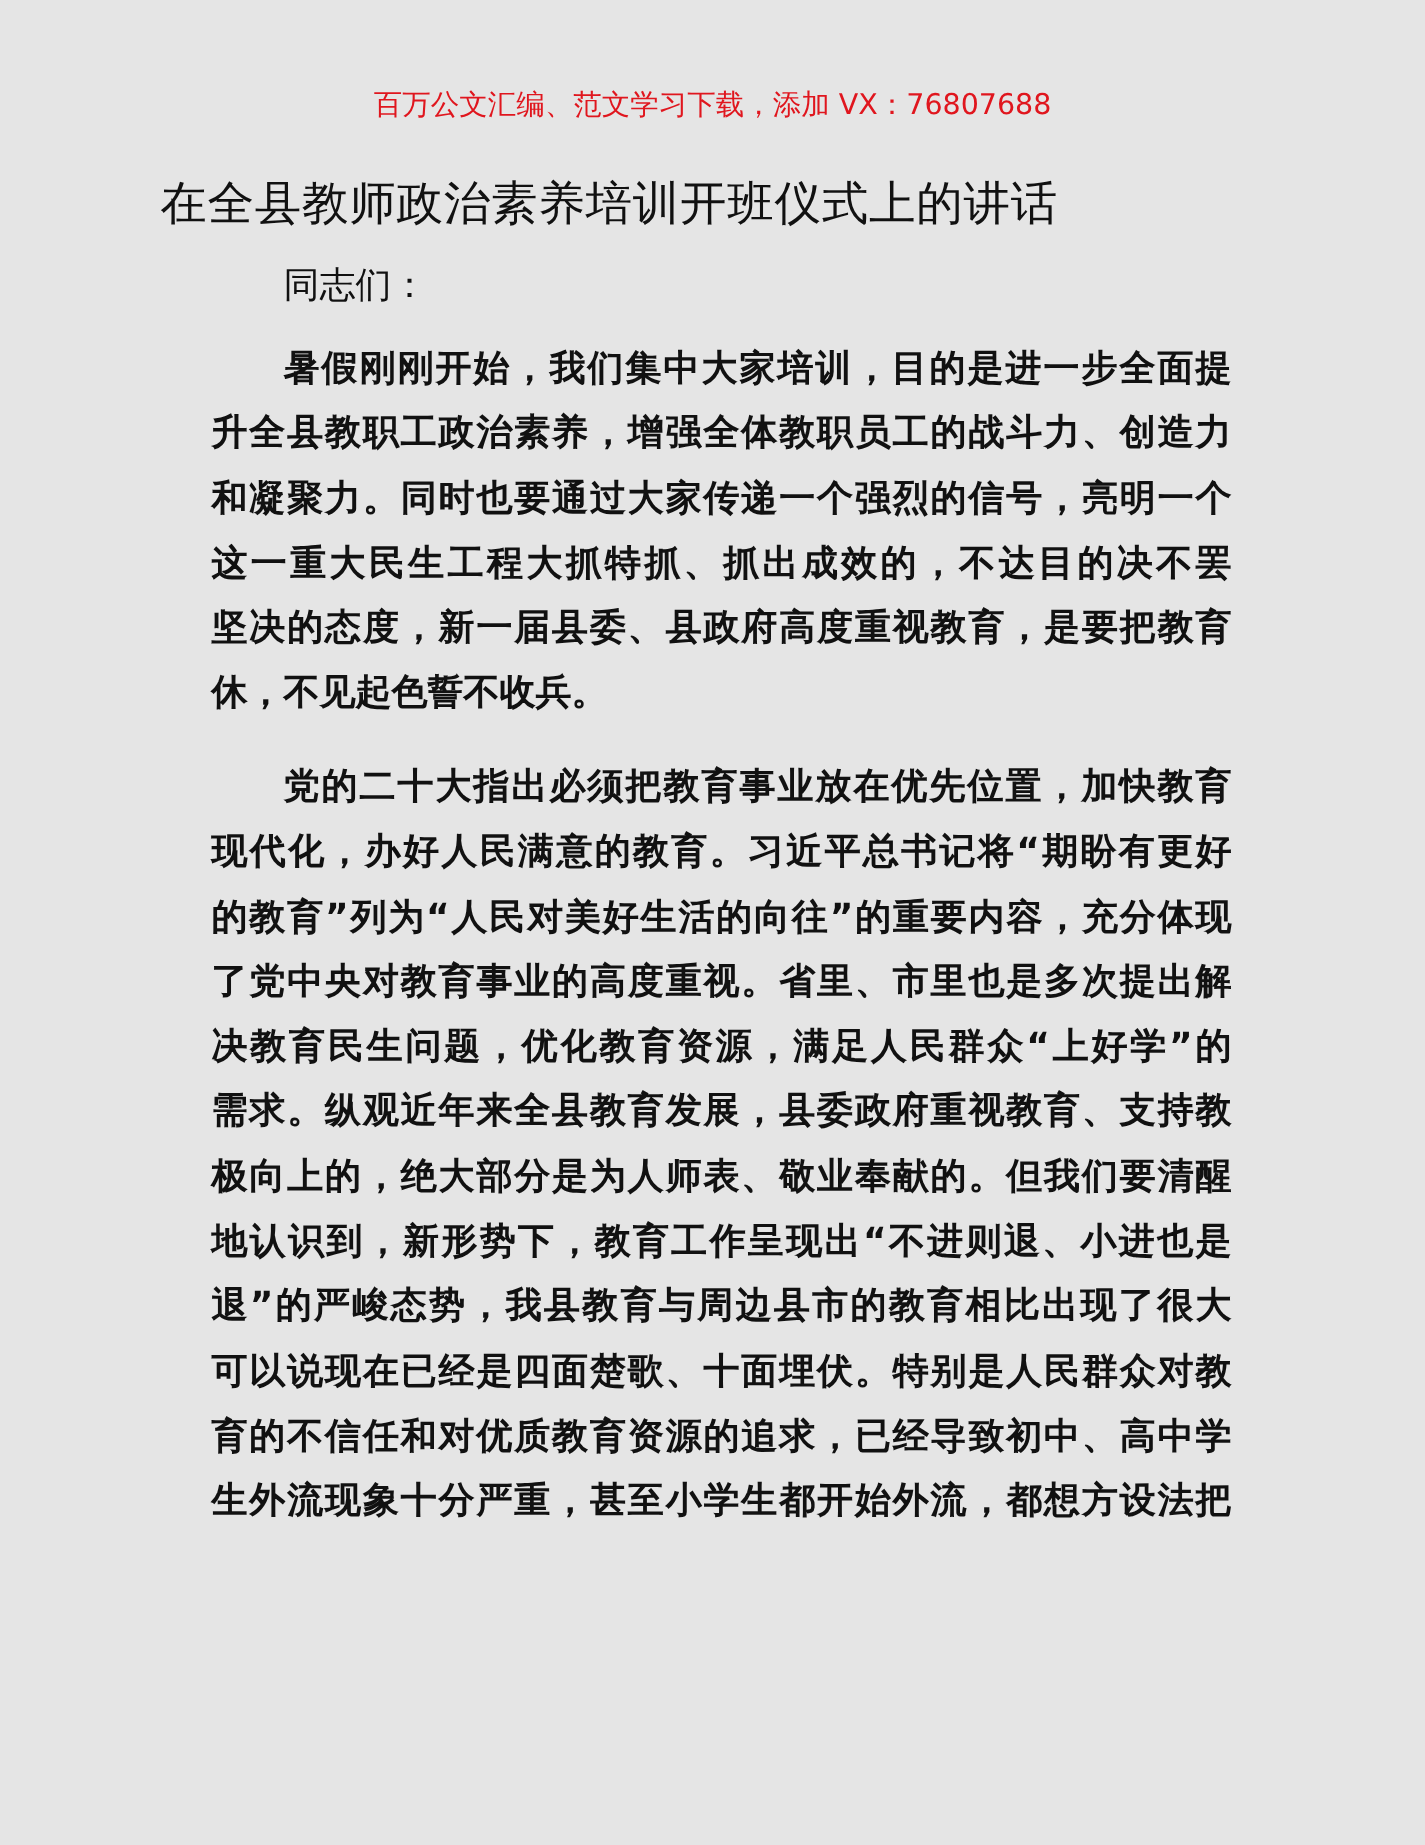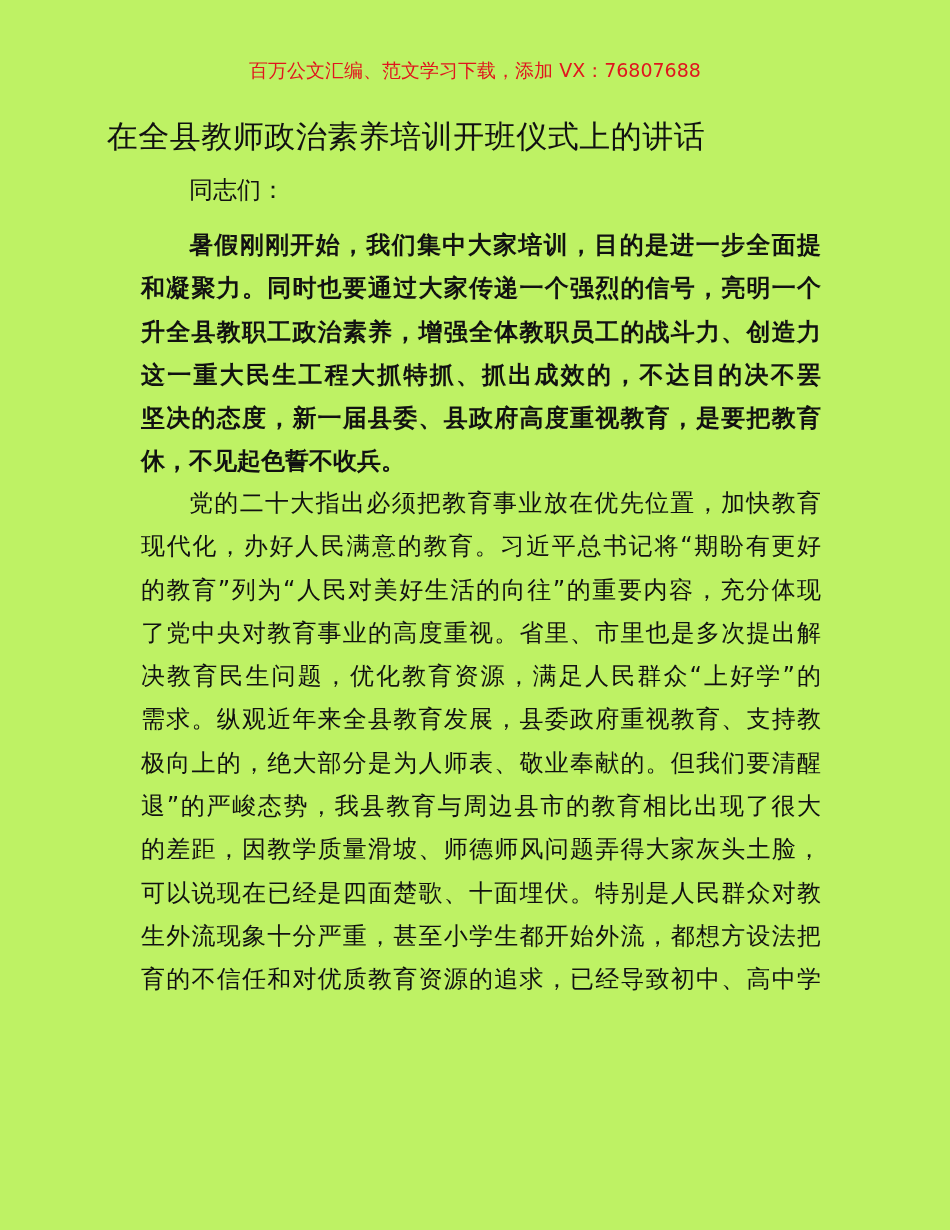--- a/index.html
+++ b/index.html
@@ -13,21 +13,21 @@
       position: relative;
       overflow: hidden;
       font-family: "DejaVu Sans", "Liberation Sans", sans-serif;
       color: #1a1a1a;
     }
     .page {
       position: absolute;
       left: 0; top: 0;
       width: 950px;
       height: 1230px;
-      background: #bef264;
+      background: #e5e5e5;
     }
     .header-banner {
       position: absolute;
       top: 56px;
       left: 0;
       width: 950px;
       text-align: center;
       font-size: 19px;
       color: #e0161e;
       letter-spacing: 0px;
@@ -67,50 +67,50 @@
       text-align-last: justify;
     }
     .line.last {
       text-align: right;
       text-align-last: left;
     }
     .line.indent {
       padding-left: 48px;
     }
     .para1 { top: 224px; font-weight: bold; }
-    .para2 { top: 482px; }
+    .para2 { top: 503px; font-weight: bold; }
   </style>
 </head>
 <body>
 
 <div class="page">
 
   <div class="header-banner">百万公文汇编、范文学习下载，添加 VX：76807688</div>
 
   <div class="doc-title">在全县教师政治素养培训开班仪式上的讲话</div>
 
   <div class="salutation">同志们：</div>
 
   <div class="body-text para1">
     <div class="line indent">暑假刚刚开始，我们集中大家培训，目的是进一步全面提</div>
+    <div class="line">升全县教职工政治素养，增强全体教职员工的战斗力、创造力</div>
     <div class="line">和凝聚力。同时也要通过大家传递一个强烈的信号，亮明一个</div>
-    <div class="line">升全县教职工政治素养，增强全体教职员工的战斗力、创造力</div>
     <div class="line">这一重大民生工程大抓特抓、抓出成效的，不达目的决不罢</div>
     <div class="line">坚决的态度，新一届县委、县政府高度重视教育，是要把教育</div>
     <div class="line last">休，不见起色誓不收兵。</div>
   </div>
 
   <div class="body-text para2">
     <div class="line indent">党的二十大指出必须把教育事业放在优先位置，加快教育</div>
     <div class="line">现代化，办好人民满意的教育。习近平总书记将“期盼有更好</div>
     <div class="line">的教育”列为“人民对美好生活的向往”的重要内容，充分体现</div>
     <div class="line">了党中央对教育事业的高度重视。省里、市里也是多次提出解</div>
     <div class="line">决教育民生问题，优化教育资源，满足人民群众“上好学”的</div>
     <div class="line">需求。纵观近年来全县教育发展，县委政府重视教育、支持教</div>
     <div class="line">极向上的，绝大部分是为人师表、敬业奉献的。但我们要清醒</div>
+    <div class="line">地认识到，新形势下，教育工作呈现出“不进则退、小进也是</div>
     <div class="line">退”的严峻态势，我县教育与周边县市的教育相比出现了很大</div>
-    <div class="line">的差距，因教学质量滑坡、师德师风问题弄得大家灰头土脸，</div>
     <div class="line">可以说现在已经是四面楚歌、十面埋伏。特别是人民群众对教</div>
+    <div class="line">育的不信任和对优质教育资源的追求，已经导致初中、高中学</div>
     <div class="line">生外流现象十分严重，甚至小学生都开始外流，都想方设法把</div>
-    <div class="line">育的不信任和对优质教育资源的追求，已经导致初中、高中学</div>
   </div>
 
 </div>
 
 </body></html>

